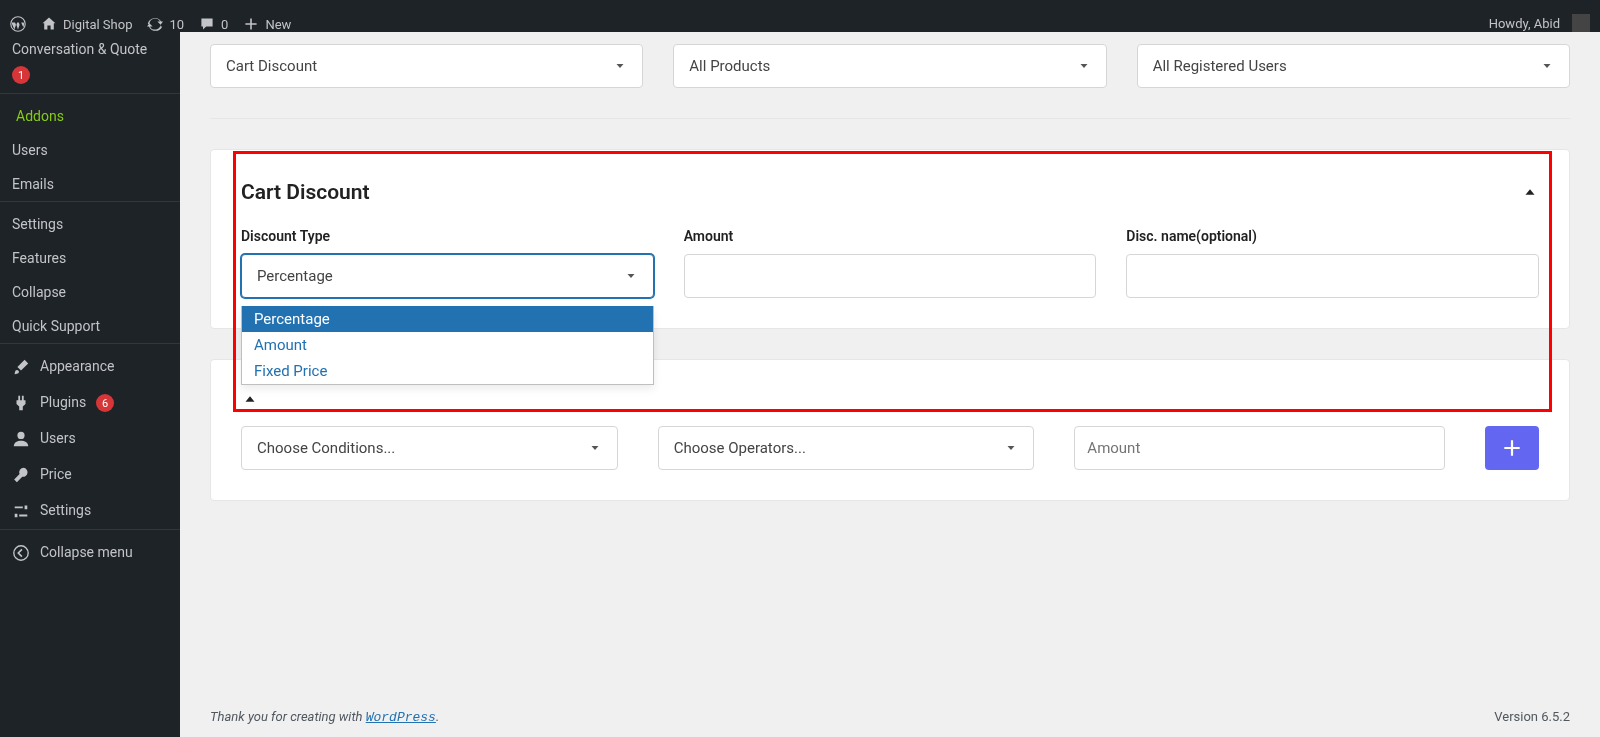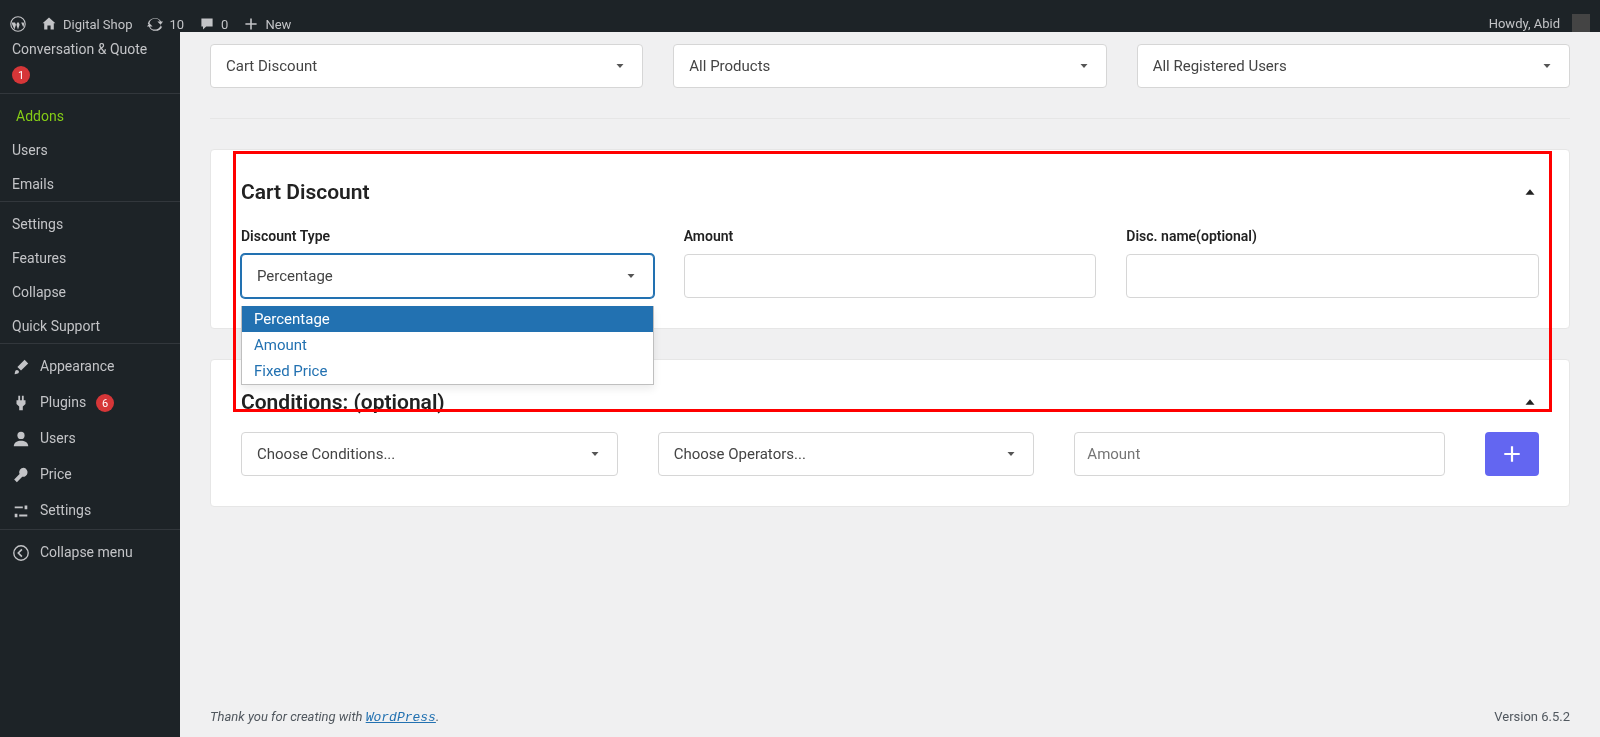--- a/index.html
+++ b/index.html
@@ -227,21 +227,20 @@
       </div>
       <div class="field">
         <span class="field-label">Disc. name(optional)</span>
         <input class="input-txt" style="">
       </div>
     </div>
   </div>
 
   <div class="card" style="padding-top:30px;">
     <div class="card-head">
-      <div class="card-title">Conditions: (optional)</div>
       <svg class="collapse-ic" viewBox="0 0 20 20">
           <path d="M5 13l5-6 5 6z"></path>
         </svg>
     </div>
     <div class="cond-row">
       <div class="sel cond-sel">
           <span>Choose Conditions...</span>
           <svg class="chev" viewBox="0 0 20 20">
             <path d="M5 7l5 6 5-6z"></path>
           </svg>

